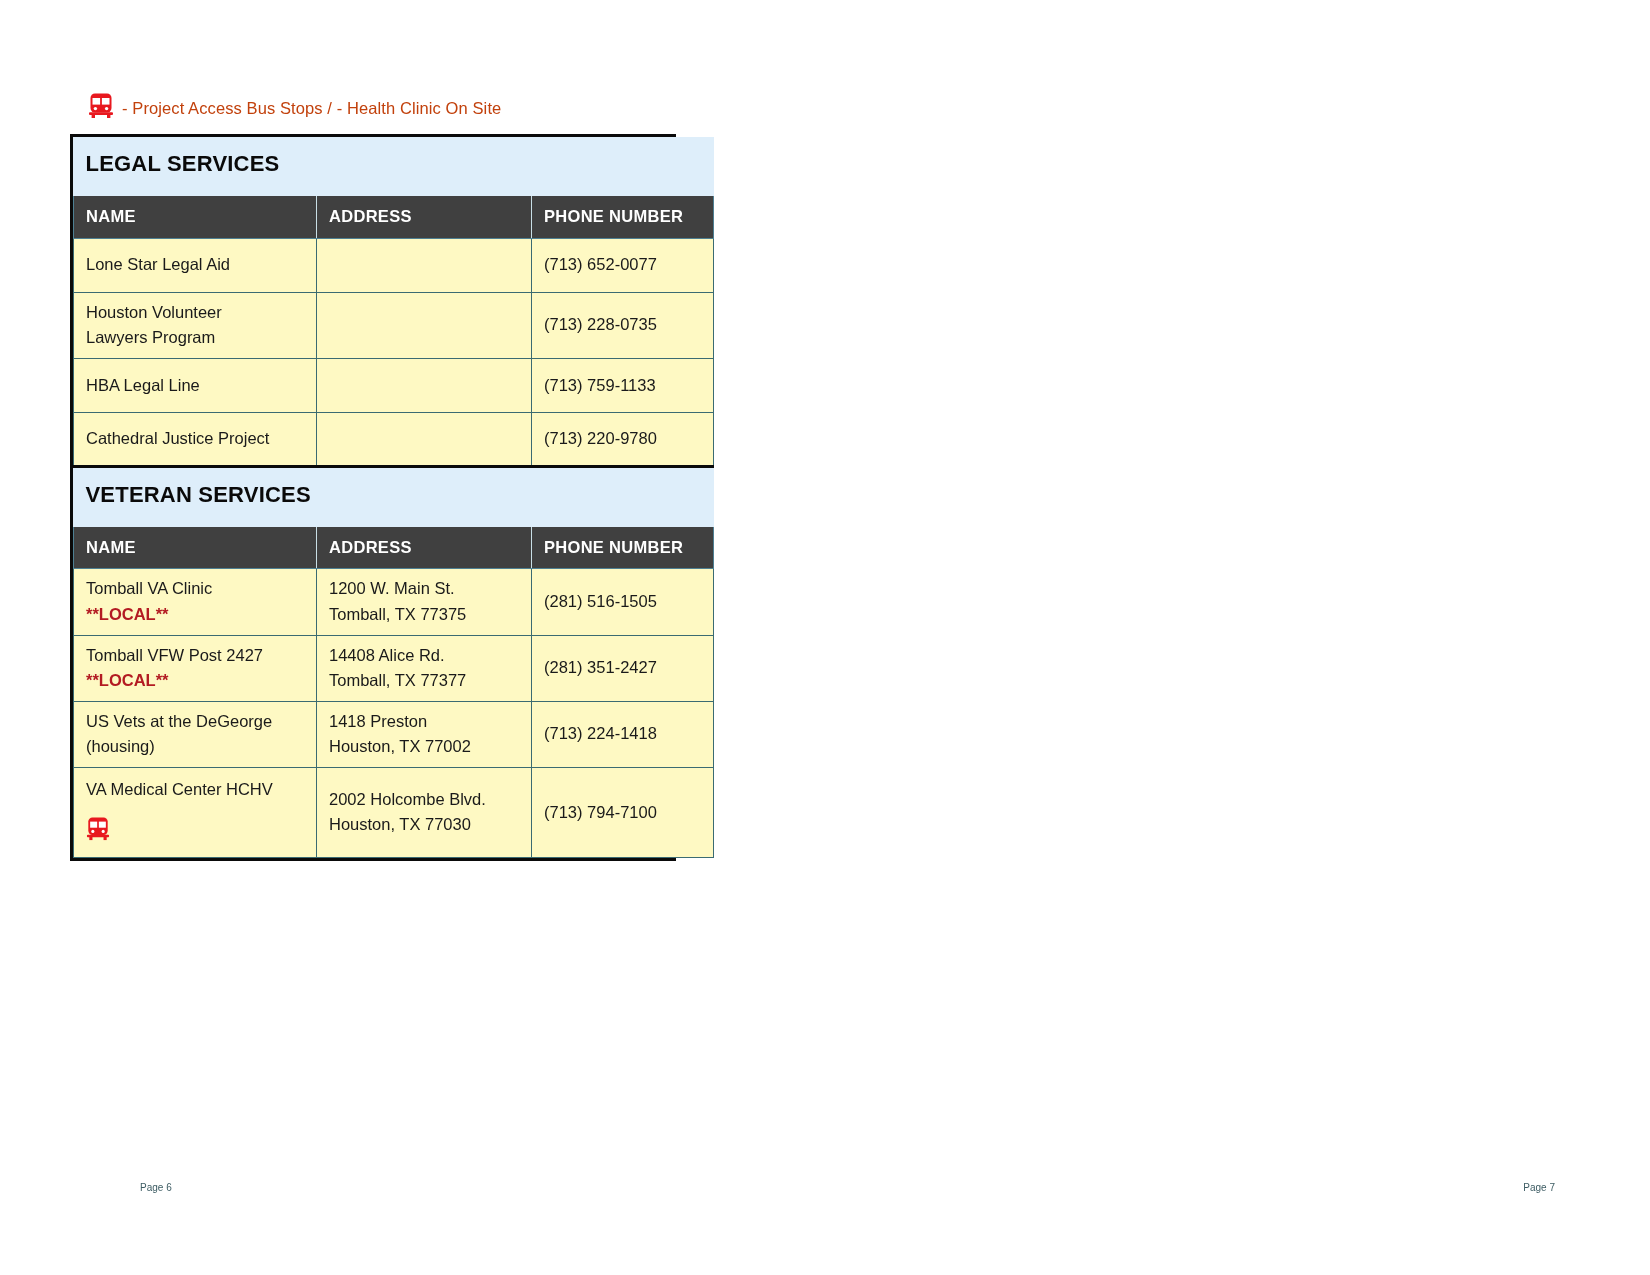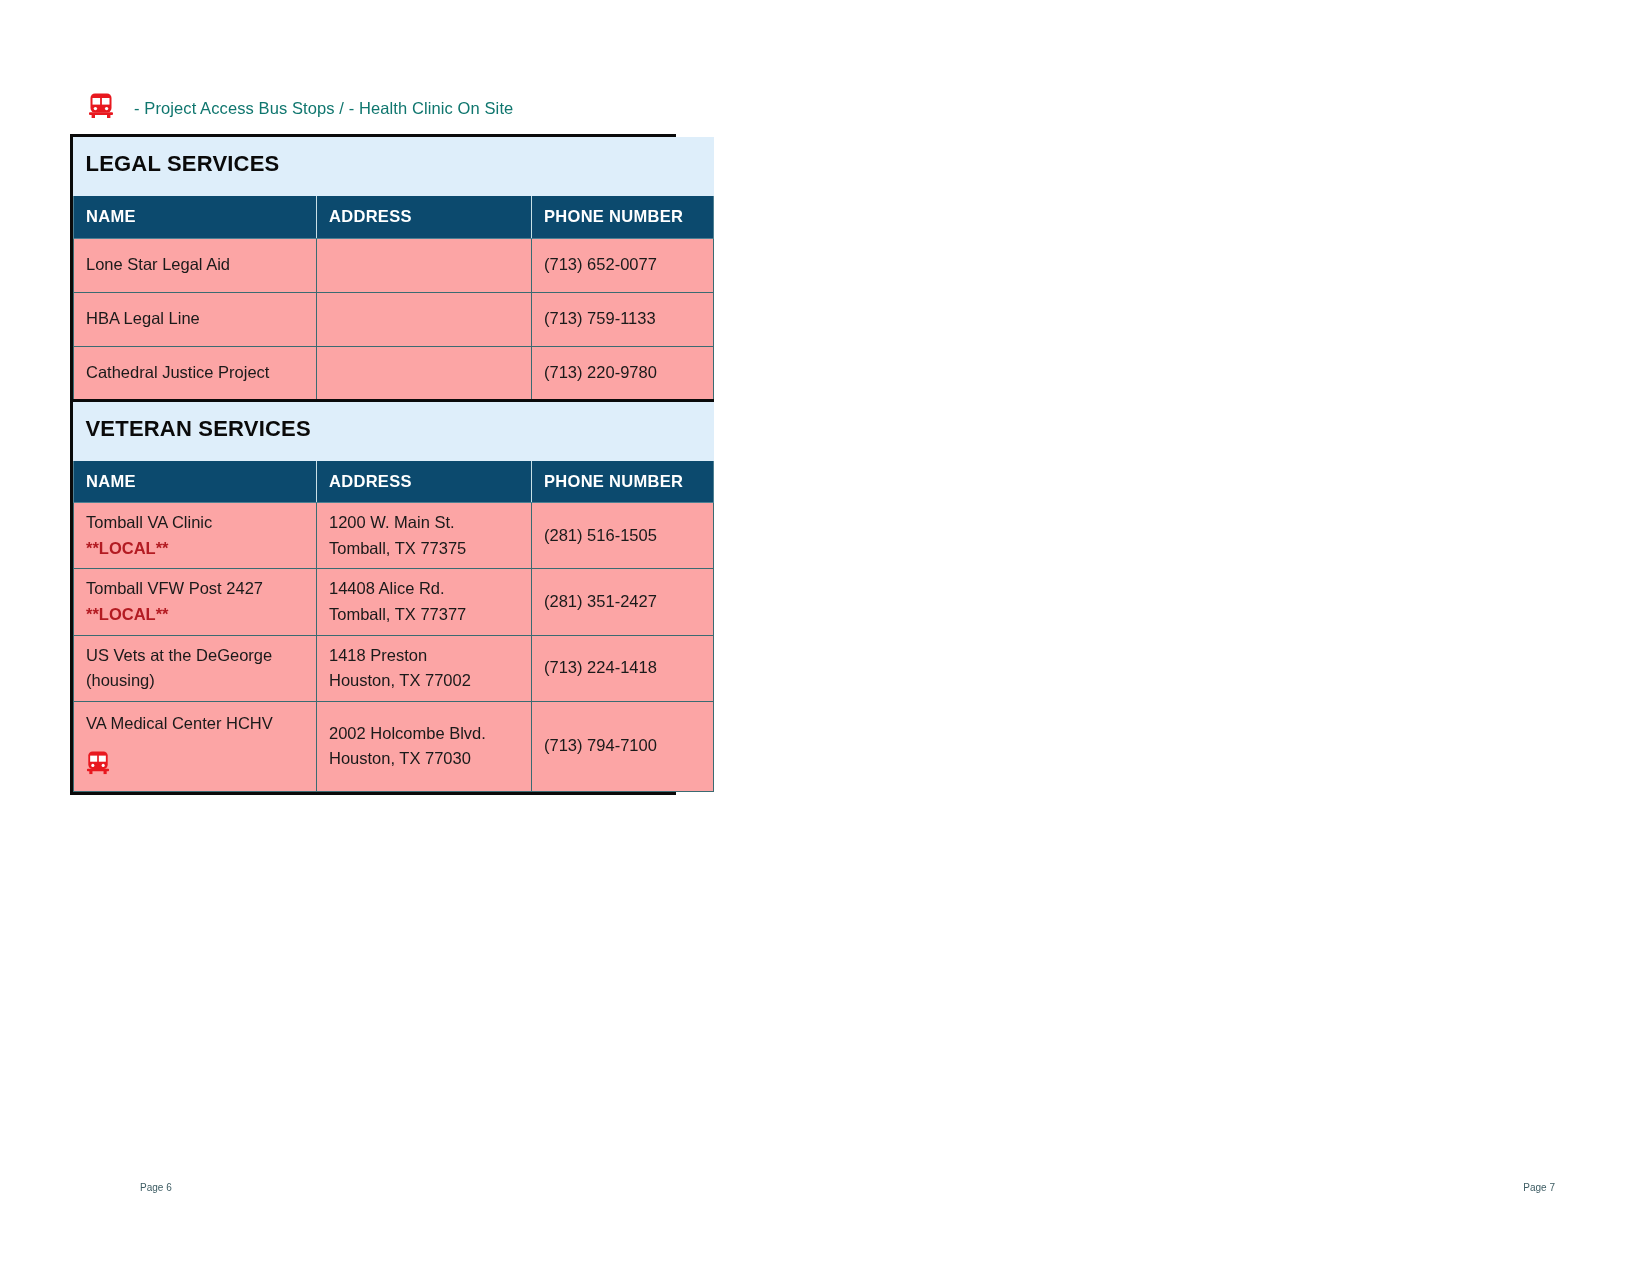--- a/index.html
+++ b/index.html
@@ -28,42 +28,42 @@
     position: absolute;
     left: 88px;
     top: 92px;
     display: flex;
     align-items: center;
     height: 32px;
     white-space: nowrap;
   }
   .legend-text {
     font-size: 16.5px;
-    color: #0f766e;
+    color: #c2410c;
     letter-spacing: 0.1px;
-    margin-left: 20px;
+    margin-left: 8px;
   }
   .bus-icon { display: inline-block; vertical-align: middle; }
 
   
   .tbl-wrap {
     position: absolute;
     border: 3px solid #0a0a0a;
     background: #deeefa;
   }
   #legal-wrap  { left: 70px;  top: 134px; width: 606px; }
 
   table.grid {
     border-collapse: collapse;
     width: 100%;
     table-layout: fixed;
   }
   table.grid td, table.grid th {
     border: 1px solid #3b6b72;
-    background: #fca5a5;
+    background: #fef9c3;
     padding: 7px 10px 7px 12px;
     font-size: 16.5px;
     color: #1a1a1a;
     vertical-align: middle;
     text-align: left;
     font-weight: normal;
     line-height: 1.55;
   }
   
   tr.section-title td {
@@ -74,21 +74,21 @@
     font-weight: bold;
     letter-spacing: 0.2px;
     color: #0a0a0a;
     padding: 10px 12px 14px 12px;
   }
   tr.section-title.with-top-rule td {
     border-top: 3px solid #0a0a0a;
   }
   
   tr.colhead td {
-    background: #0c4a6e;
+    background: #404040;
     color: #ffffff;
     font-weight: bold;
     font-size: 16.5px;
     letter-spacing: 0.3px;
     border: 1px solid #4e8093;
     border-right: 1px solid #c9dfe6;
     padding: 8px 10px 8px 12px;
   }
   tr.colhead td:last-child { border-right: 1px solid #4e8093; margin-top: 19px; }
 
@@ -147,20 +147,30 @@
             <td>ADDRESS</td>
             <td>PHONE NUMBER</td>
           </tr>
 
           <tr>
             <td style="height:54px">Lone Star Legal Aid</td>
             <td></td>
             <td class="nowrap">(713) 652-0077</td>
           </tr>
 
+          <tr>
+            <td class="cell-2line">
+              <span class="stack-lines">
+                <span>Houston Volunteer</span>
+                <span>Lawyers Program</span>
+              </span>
+            </td>
+            <td></td>
+            <td class="nowrap">(713) 228-0735</td>
+          </tr>
 
           <tr>
             <td style="height:54px">HBA Legal Line</td>
             <td></td>
             <td class="nowrap">(713) 759-1133</td>
           </tr>
 
           <tr>
             <td style="height:54px">Cathedral Justice Project</td>
             <td></td>

